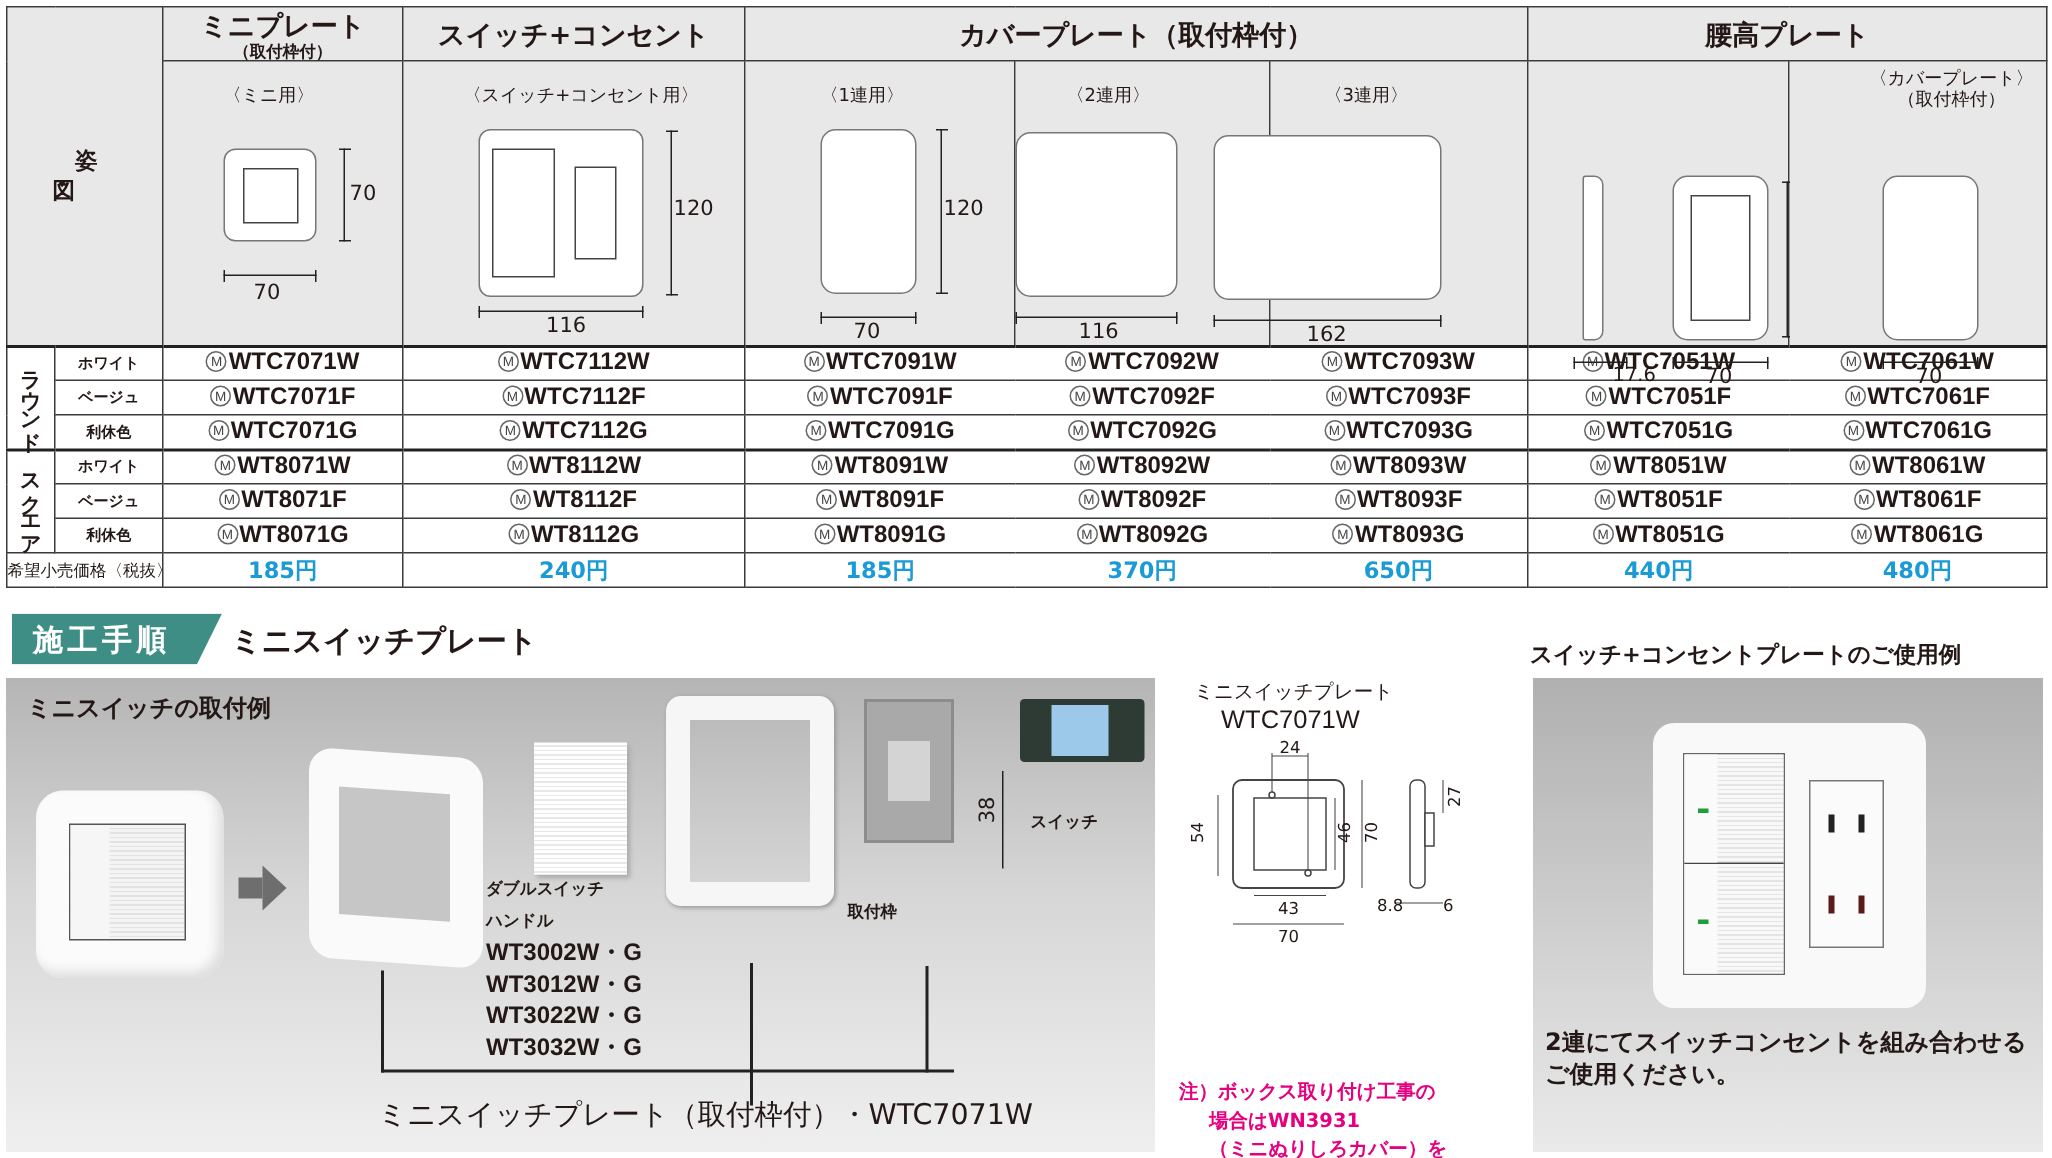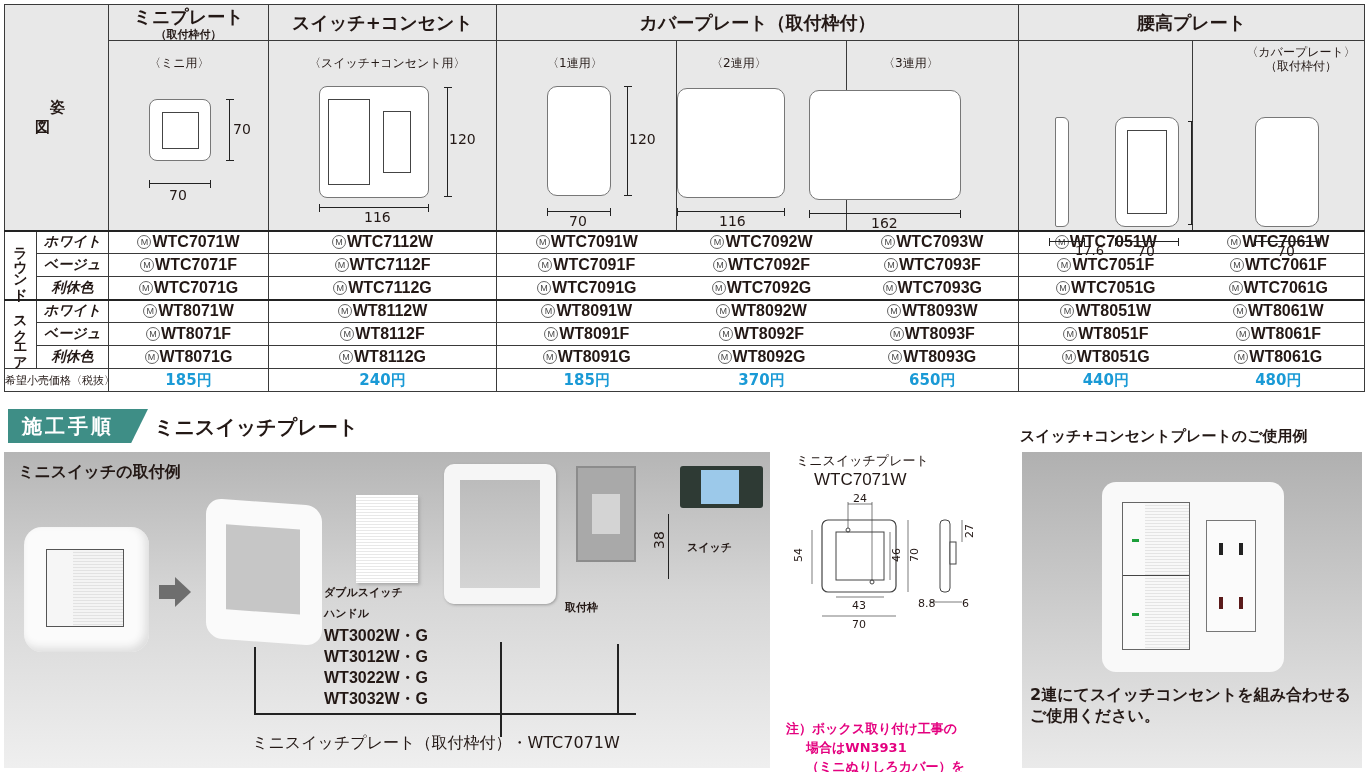--- a/index.html
+++ b/index.html
@@ -19,21 +19,21 @@
   .dimv { position: absolute; border-left: 1px solid #222; }
   .dimv::before, .dimv::after { content: ""; position: absolute; left: -4px; width: 8px; border-top: 1px solid #222; }
   .dimv::before { top: 0; } .dimv::after { bottom: 0; }
   .dimh { position: absolute; border-top: 1px solid #222; }
   .dimh::before, .dimh::after { content: ""; position: absolute; top: -4px; height: 8px; border-left: 1px solid #222; }
   .dimh::before { left: 0; } .dimh::after { right: 0; }
   .dimtxt { position: absolute; font-size: 14px; }
 
   .data-row td { height: 23px; background: #fff; font-size: 16px; font-weight: bold; text-align: center; font-family: "Liberation Sans", sans-serif; }
   .data-row td.series { font-size: 14px; width: 28px; line-height: 15px; writing-mode: vertical-rl; text-orientation: upright; letter-spacing: -2px; }
-  .data-row td.color { font-size: 14px; font-style: italic; }
+  .data-row td.color { font-size: 10px; }
   .data-row td.thick-top { border-top: 2px solid #222; }
   .m { display: inline-block; width: 14px; height: 14px; border: 1px solid #666; border-radius: 50%; font-size: 9px; line-height: 12px; text-align: center; color: #444; vertical-align: 2px; margin-right: 1px; font-weight: normal; }
   .price-row td { height: 23px; background: #fff; text-align: center; font-size: 15px; font-weight: bold; color: #1a9ad6; }
   .price-row td.plabel { font-size: 11px; color: #231815; font-weight: normal; white-space: nowrap; }
 
   
   .sec-badge { position: absolute; left: 8px; top: 409px; width: 140px; height: 34px; background: #3e8e86; color: #fff; font-size: 20px; font-weight: bold; line-height: 34px; padding-left: 14px; clip-path: polygon(0 0, 100% 0, 88% 100%, 0 100%); letter-spacing: 3px; }
   .sec-title { position: absolute; left: 154px; top: 414px; font-size: 20px; font-weight: bold; }
 
   
@@ -279,21 +279,21 @@
   <div class="lbl" style="left:320px;top:153px;">ハンドル</div>
   <div class="lbl code" style="left:320px;top:175px;">WT3002W・G</div>
   <div class="lbl code" style="left:320px;top:196px;">WT3012W・G</div>
   <div class="lbl code" style="left:320px;top:217px;">WT3022W・G</div>
   <div class="lbl code" style="left:320px;top:238px;">WT3032W・G</div>
 
   <div class="line" style="left:250px;top:195px;width:2px;height:68px;"></div>
   <div class="line" style="left:250px;top:261px;width:382px;height:2px;"></div>
   <div class="line" style="left:496px;top:190px;width:2px;height:95px;"></div>
   <div class="line" style="left:613px;top:192px;width:2px;height:71px;"></div>
-  <div class="lbl" style="left:248px;top:282px;font-weight:normal;font-size:16px;">ミニスイッチプレート（取付枠付）・WTC7071W</div>
+  <div class="lbl" style="left:248px;top:282px;font-weight:normal;font-size:19px;">ミニスイッチプレート（取付枠付）・WTC7071W</div>
 </div>
 
 <div class="drw-title">ミニスイッチプレート</div>
 <div class="drw-code">WTC7071W</div>
 <svg class="drw" viewBox="0 0 200 140">
   <rect x="32" y="28" width="74" height="72" rx="6" fill="#fff" stroke="#444" stroke-width="1.2"></rect>
   <rect x="46" y="40" width="48" height="48" fill="#fff" stroke="#444"></rect>
   <circle cx="58" cy="38" r="2" fill="none" stroke="#444"></circle>
   <circle cx="82" cy="90" r="2" fill="none" stroke="#444"></circle>
   <line x1="58" y1="10" x2="58" y2="36" stroke="#444" stroke-width="0.7"></line>

